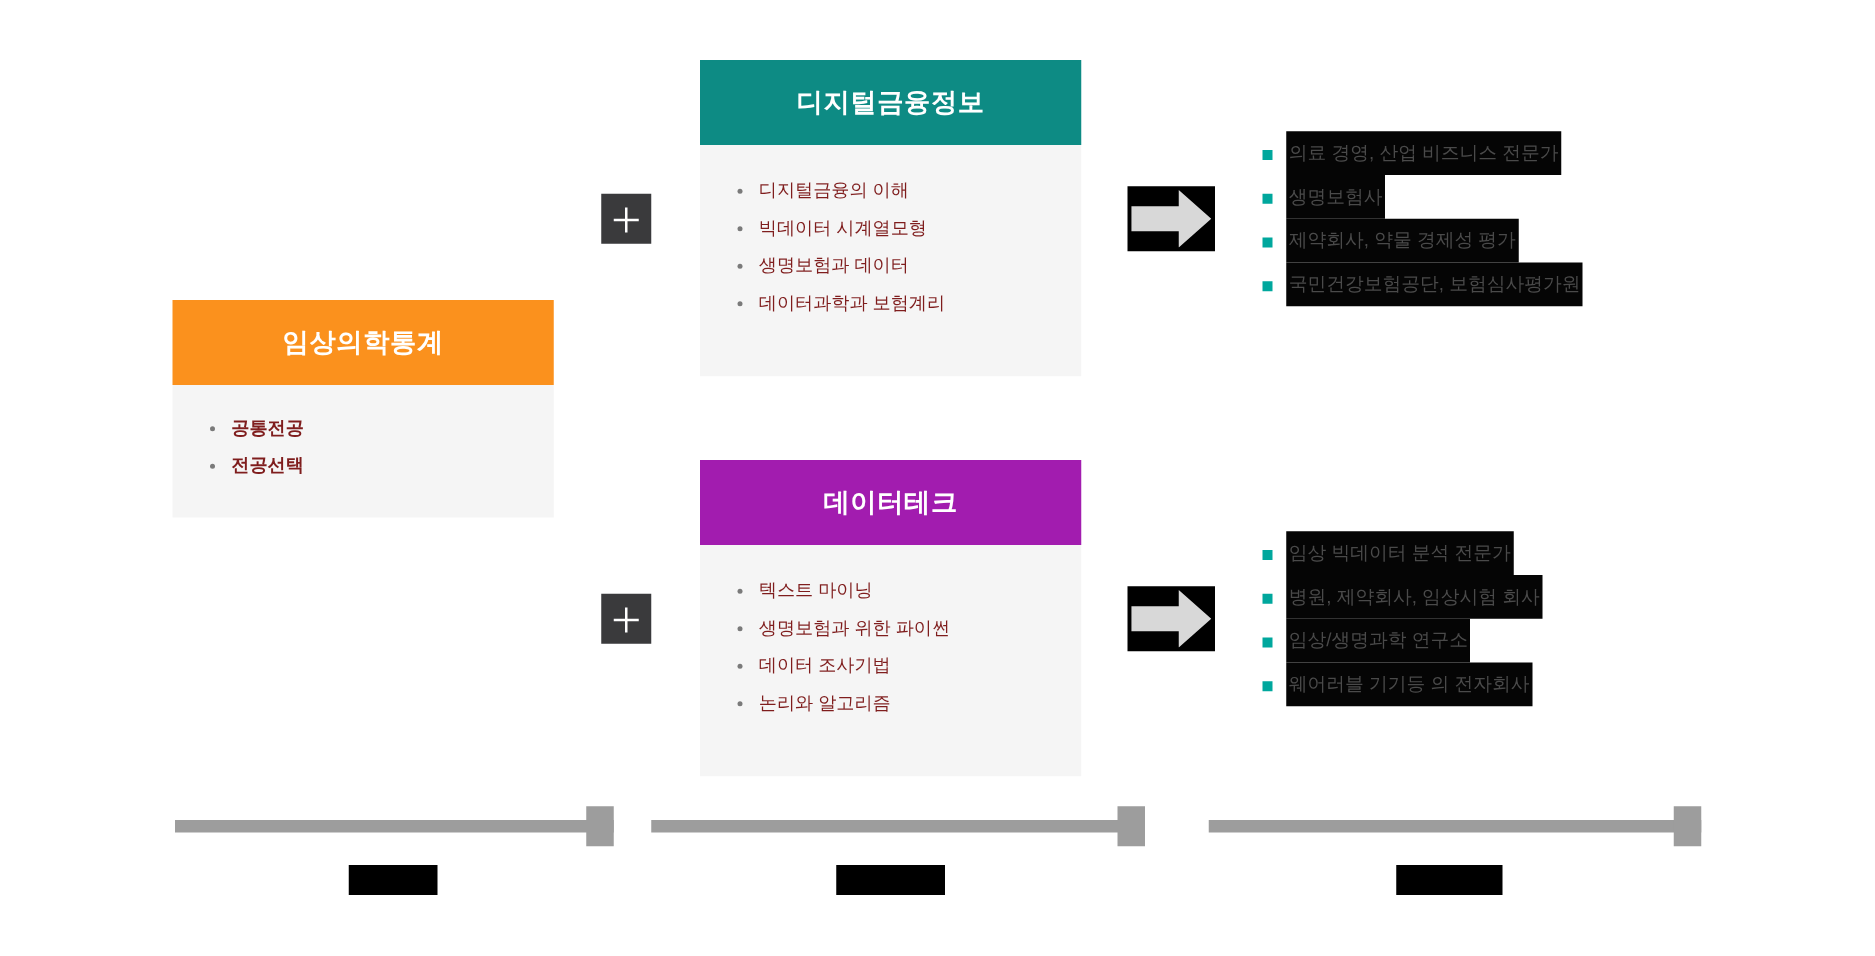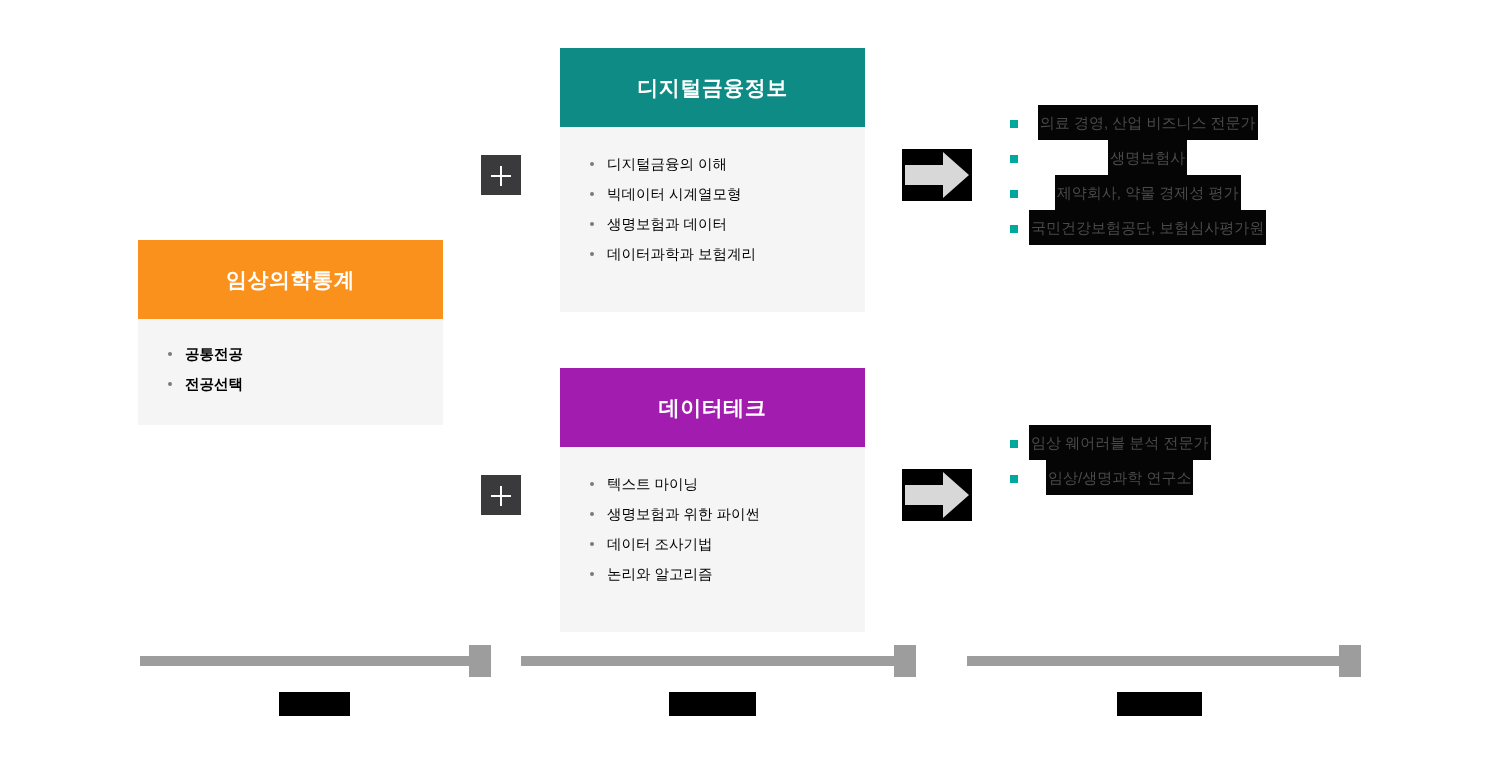--- a/index.html
+++ b/index.html
@@ -15,41 +15,41 @@
     overflow: hidden;
     font-family: "Liberation Sans", "DejaVu Sans", sans-serif;
     -webkit-font-smoothing: antialiased;
   }
 
   
   .card {
     position: absolute;
   }
   .card-header {
-    height: 79px;
+    height: 68px;
     display: flex;
     align-items: center;
     justify-content: center;
     color: #ffffff;
     font-size: 21px;
     font-weight: bold;
     letter-spacing: 0.5px;
   }
   .card-body {
     background: #f5f5f5;
     padding: 22px 0 22px 0;
   }
   .card-body ul {
     list-style: none;
     margin: 0;
     padding: 0 0 0 30px;
   }
   .card-body li {
     position: relative;
-    color: #000000;
+    color: #7f1d1d;
     font-size: 14.5px;
     line-height: 30px;
     padding-left: 17px;
     white-space: nowrap;
   }
   .card-body li::before {
     content: "";
     position: absolute;
     left: 0;
     top: 13px;
@@ -125,21 +125,20 @@
   }
   #arrow-top    { left: 902px; top: 149px; }
   #arrow-bottom { left: 902px; top: 469px; }
 
   
   .outcome-list {
     position: absolute;
     list-style: none;
     margin: 0;
     padding: 0;
-    text-align: center;
   }
   .outcome-list li {
     position: relative;
     padding-left: 24px;
     line-height: 35px;
     height: 35px;
     white-space: nowrap;
   }
   .outcome-list li::before {
     content: "";
@@ -288,24 +287,30 @@
   <li>
     <span class="txt">제약회사, 약물 경제성 평가</span>
   </li>
   <li>
     <span class="txt">국민건강보험공단, 보험심사평가원</span>
   </li>
 </ul>
 
 <ul class="outcome-list" id="outcome-datatech">
   <li>
-    <span class="txt">임상 웨어러블 분석 전문가</span>
+    <span class="txt">임상 빅데이터 분석 전문가</span>
+  </li>
+  <li>
+    <span class="txt">병원, 제약회사, 임상시험 회사</span>
   </li>
   <li>
     <span class="txt">임상/생명과학 연구소</span>
+  </li>
+  <li>
+    <span class="txt">웨어러블 기기등 의 전자회사</span>
   </li>
 </ul>
 
 <div class="track" id="track-1">
   <div class="bar"></div>
   <div class="head"></div>
 </div>
 <div class="track" id="track-2">
   <div class="bar"></div>
   <div class="head"></div>

